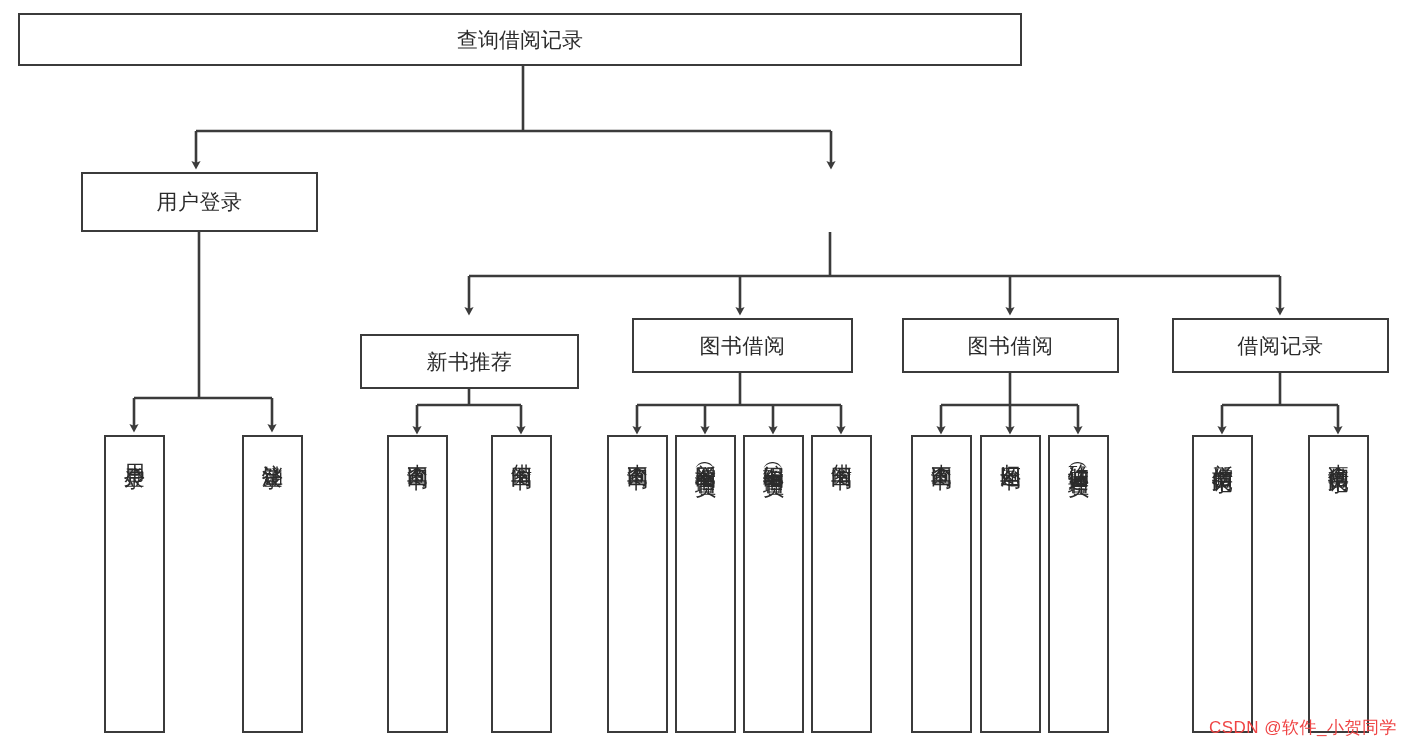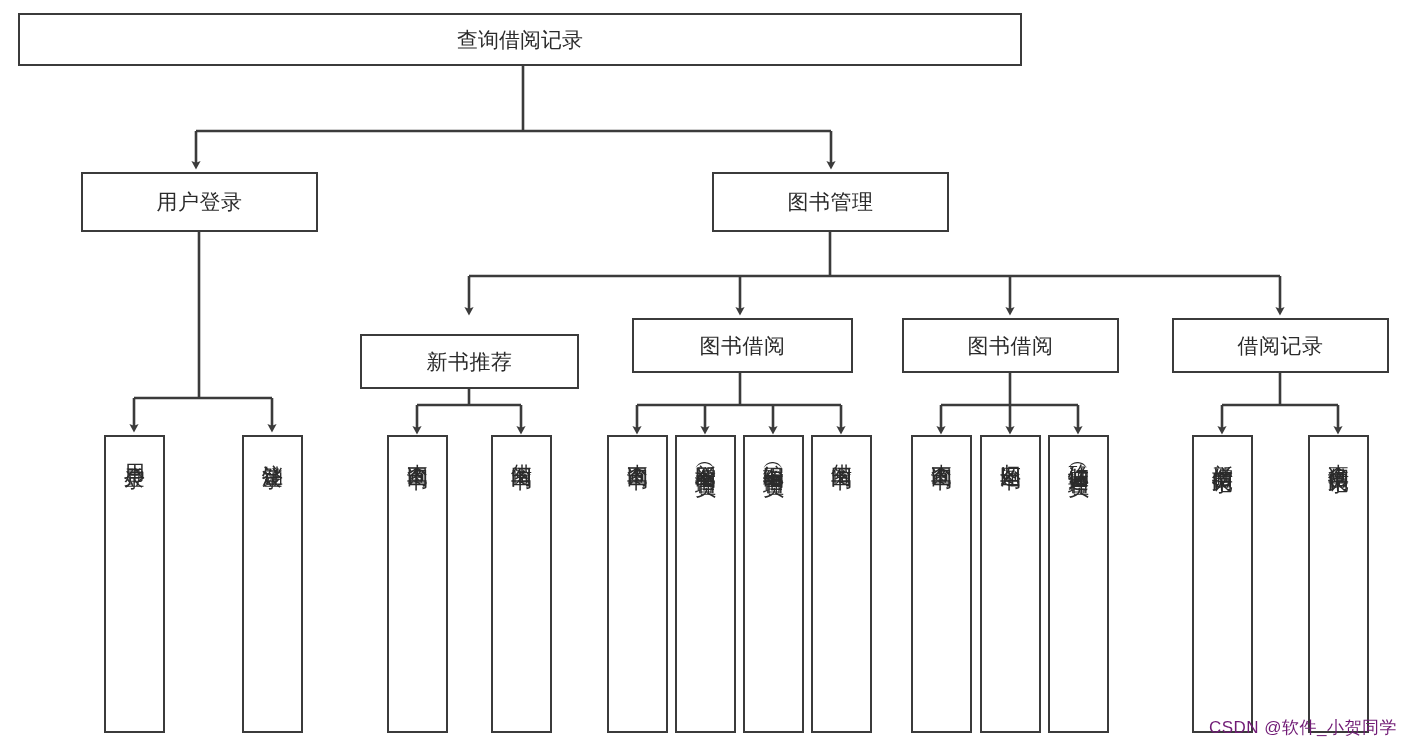--- a/index.html
+++ b/index.html
@@ -54,21 +54,21 @@
     letter-spacing: 2px;
     line-height: 1.05;
     white-space: nowrap;
     color: #2b2b2b;
   }
   .watermark {
     position: absolute;
     right: 8px;
     bottom: 8px;
     font-size: 17px;
-    color: #701a75;
+    color: #ef4444;
     letter-spacing: 0.5px;
     white-space: nowrap;
     z-index: 5;
   }
 </style>
 </head>
 <body>
 
 <div id="canvas">
 
@@ -123,23 +123,20 @@
     </g>
   </svg>
 
   <div class="node root" style="left:18px; top:13px; width:1004px; height:53px;">
     <span>查询借阅记录</span>
   </div>
 
   <div class="node h" style="left:81px; top:172px; width:237px; height:60px;">
     <span>用户登录</span>
   </div>
-  <div class="node h" style="left:712px; top:172px; width:237px; height:60px;">
-    <span>图书管理</span>
-  </div>
 
   <div class="node h" style="left:360px; top:334px; width:219px; height:55px;">
     <span>新书推荐</span>
   </div>
   <div class="node h" style="left:632px; top:318px; width:221px; height:55px;">
     <span>图书借阅</span>
   </div>
   <div class="node h" style="left:902px; top:318px; width:217px; height:55px;">
     <span>图书借阅</span>
   </div>

